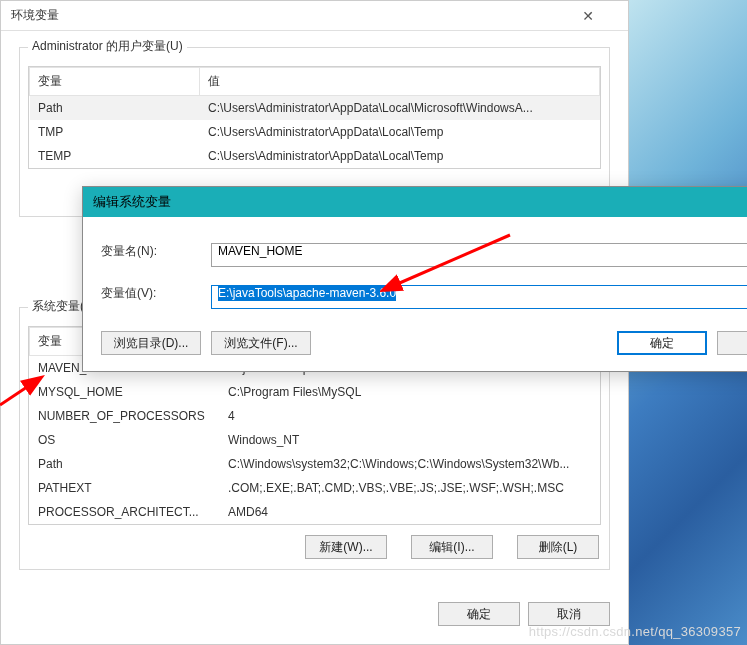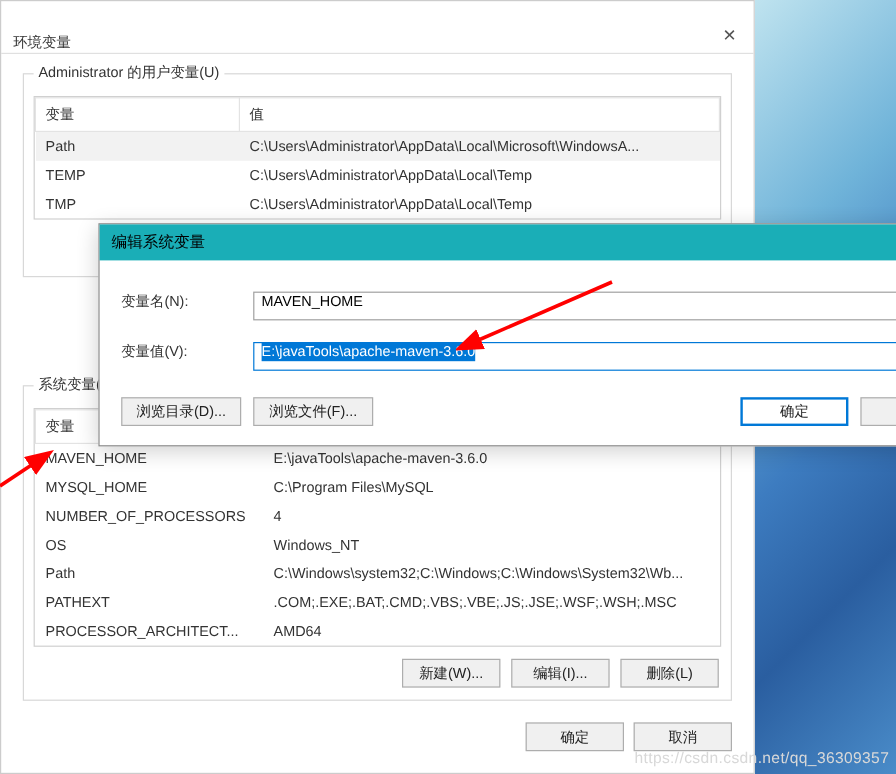--- a/index.html
+++ b/index.html
@@ -4,35 +4,35 @@
 <style>
   * { box-sizing: border-box; font-family: "Microsoft YaHei", "Segoe UI", Tahoma, sans-serif; }
   body { margin:0; width:747px; height:645px; background:#fff; overflow:hidden; position:relative; }
 
   
   .bg-strip { position:absolute; left:629px; top:0; width:118px; height:645px;
     background:linear-gradient(135deg,#bfe3ef 0%,#6fb3d9 30%,#3d7cc0 55%,#2a5ea0 75%,#4a8cc9 100%); }
 
   
   .win-main { position:absolute; left:0; top:0; width:629px; height:645px; background:#fff; border:1px solid #ccc; }
-  .titlebar { height:44px; display:flex; align-items:flex-end; justify-content:space-between; padding:0 0 0 10px; border-bottom:1px solid #e0e0e0; }
+  .titlebar { height:30px; display:flex; align-items:center; justify-content:space-between; padding:0 20px 0 10px; border-bottom:1px solid #e0e0e0; }
   .title-text { font-size:12px; color:#333; }
   .close-x { width:40px; height:30px; display:flex; align-items:center; justify-content:center; color:#555; font-size:14px; cursor:pointer; }
   .dlg-body { padding:16px 18px 12px 18px; position:relative; }
 
   .group { border:1px solid #d8d8d8; padding:8px; margin-bottom:8px; position:relative; }
   .group-legend { position:absolute; top:-10px; left:8px; background:#fff; padding:0 4px; font-size:12px; color:#333; }
 
   table.env { width:100%; border-collapse:collapse; font-size:12px; color:#333; }
   table.env th { text-align:left; font-weight:400; background:#fff; border:1px solid #e3e3e3; padding:5px 8px; }
   table.env td { padding:5px 8px; border-left:1px solid transparent; border-right:1px solid transparent; }
   table.env tr.sel td { background:#f2f2f2; }
   .env-wrap { border:1px solid #d0d0d0; }
 
-  .btn-row { display:flex; justify-content:flex-end; gap:9px; padding:10px 2px 2px 2px; }
+  .btn-row { display:flex; justify-content:flex-end; gap:24px; padding:10px 2px 2px 2px; }
   .btn { min-width:82px; height:24px; font-size:12px; color:#222; background:#f0f0f0; border:1px solid #adadad; display:inline-flex; align-items:center; justify-content:center; cursor:pointer; }
 
   .final-row { display:flex; justify-content:flex-end; gap:8px; padding:8px 18px 12px 0; position:absolute; bottom:6px; right:0; }
 
   
   .win-edit { position:absolute; left:82px; top:186px; width:744px; background:#fff; border:1px solid #8a8a8a; box-shadow:0 4px 18px rgba(0,0,0,.2); z-index:10; }
   .edit-title { height:30px; background:#1aaeb7; color:#000; display:flex; align-items:center; justify-content:space-between; padding:0 6px 0 10px; font-size:13px; }
   .edit-title .close-x2 { width:40px; height:30px; display:flex; align-items:center; justify-content:center; color:#000; font-size:16px; cursor:pointer; }
   .edit-body { padding:26px 18px 16px 18px; }
   .form-row { display:flex; align-items:flex-start; margin-bottom:18px; }
@@ -70,25 +70,25 @@
           <tbody>
               <tr>
             <th style="width:170px;">变量</th>
             <th>值</th>
           </tr>
           <tr class="sel">
             <td>Path</td>
             <td>C:\Users\Administrator\AppData\Local\Microsoft\WindowsA...</td>
           </tr>
           <tr>
-            <td>TEMP</td>
+            <td>TMP</td>
             <td>C:\Users\Administrator\AppData\Local\Temp</td>
           </tr>
           <tr>
-            <td>TMP</td>
+            <td>TEMP</td>
             <td>C:\Users\Administrator\AppData\Local\Temp</td>
           </tr>
         </tbody>
           </table>
       </div>
     </div>
 
     <div class="group" style="margin-top:90px;">
       <span class="group-legend">系统变量(S)</span>
       <div class="env-wrap" style="margin-top:10px;">

